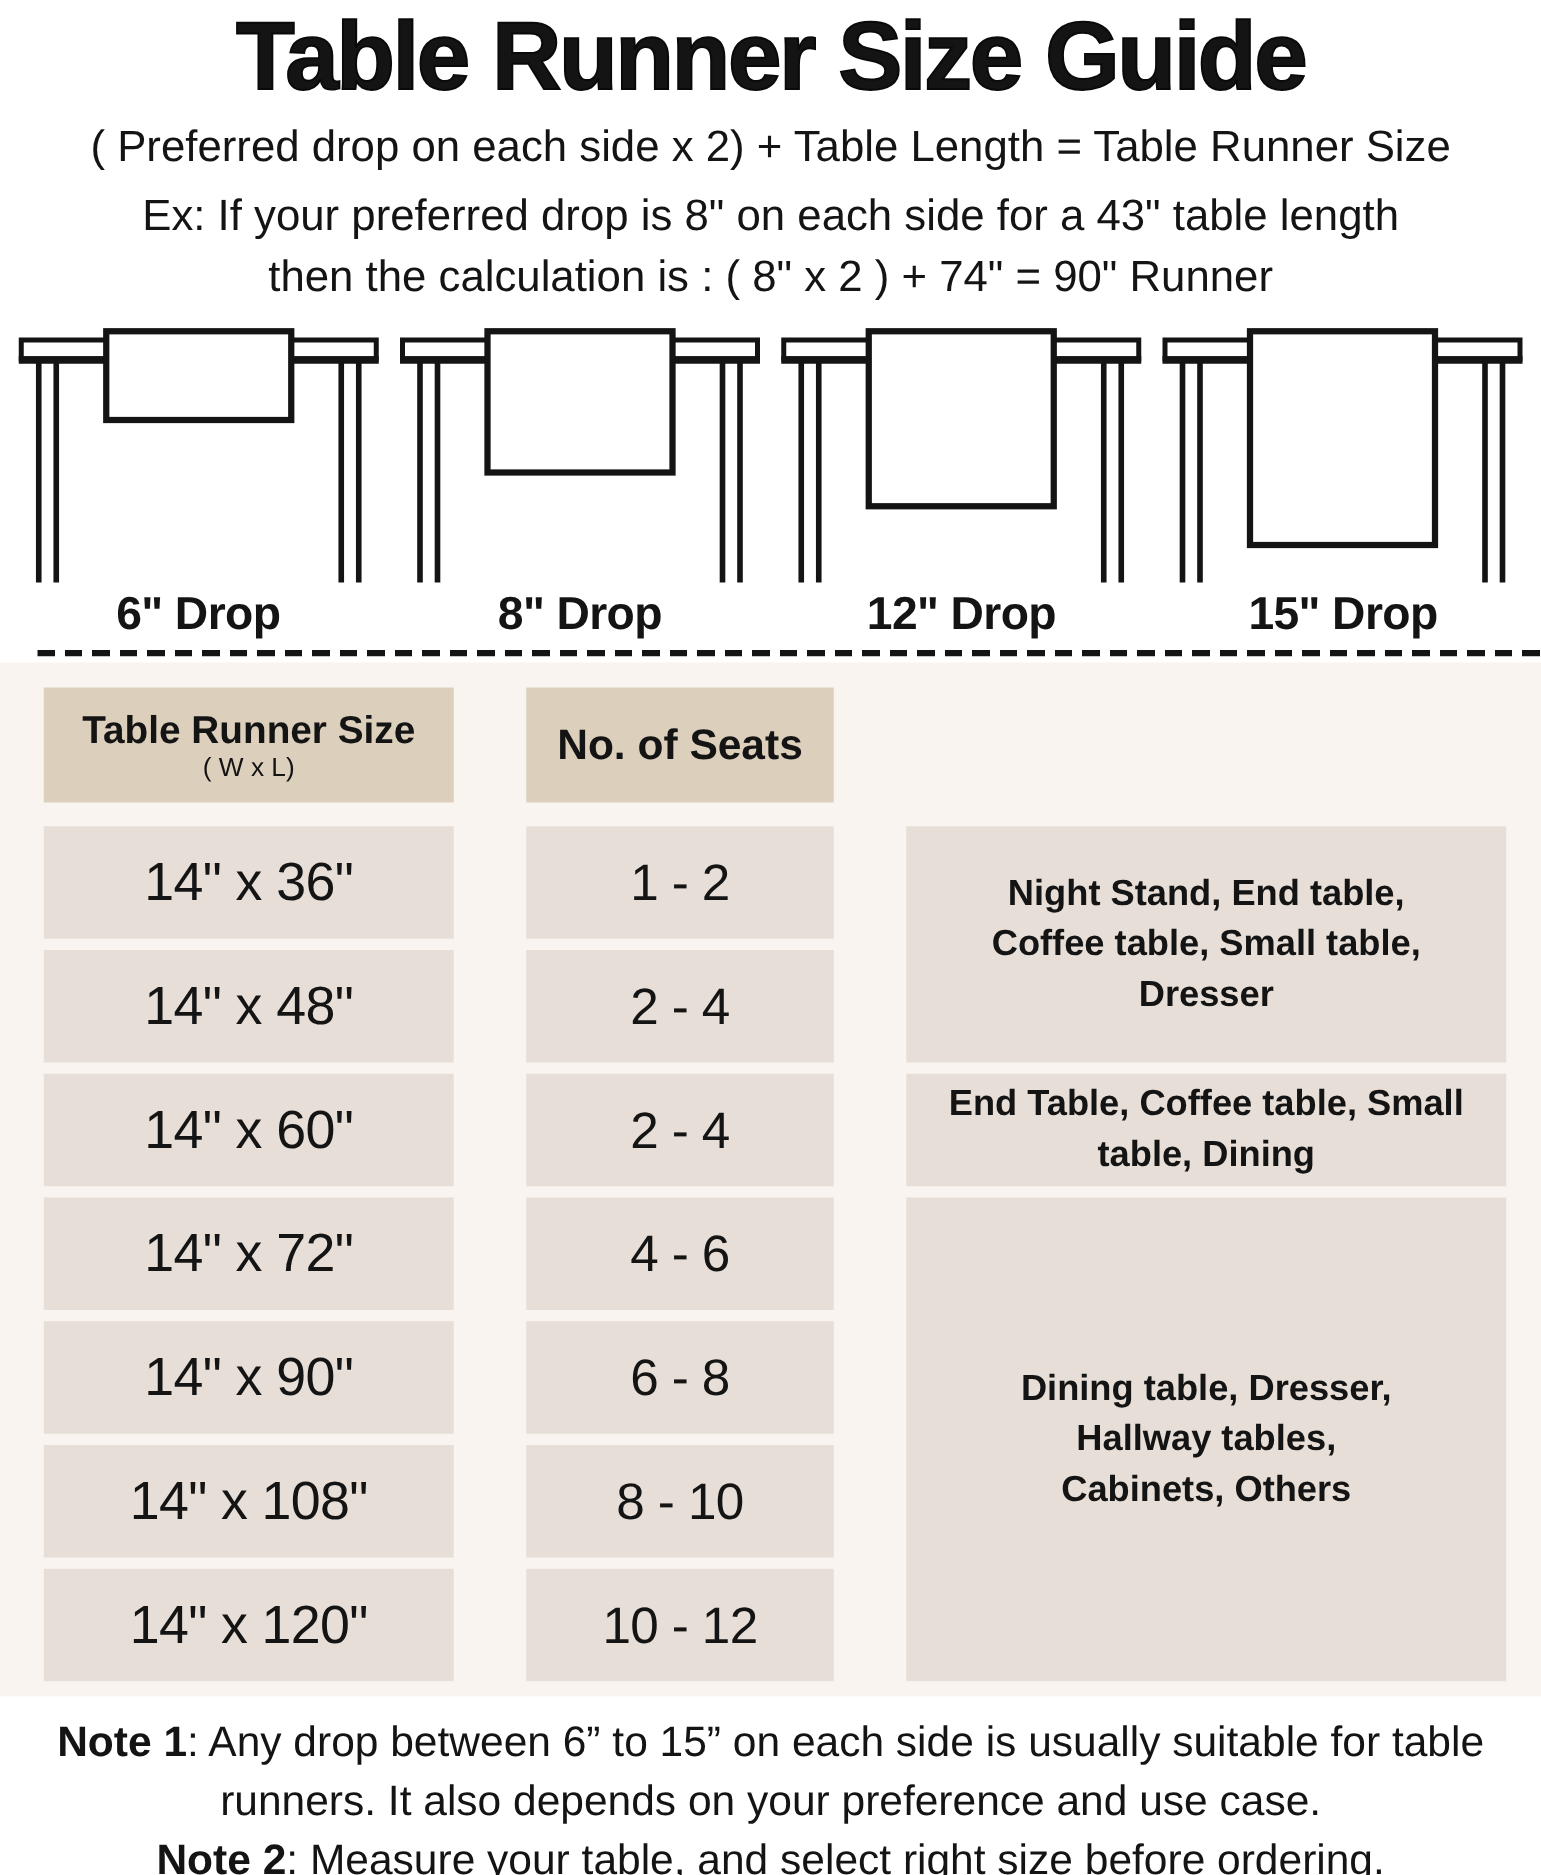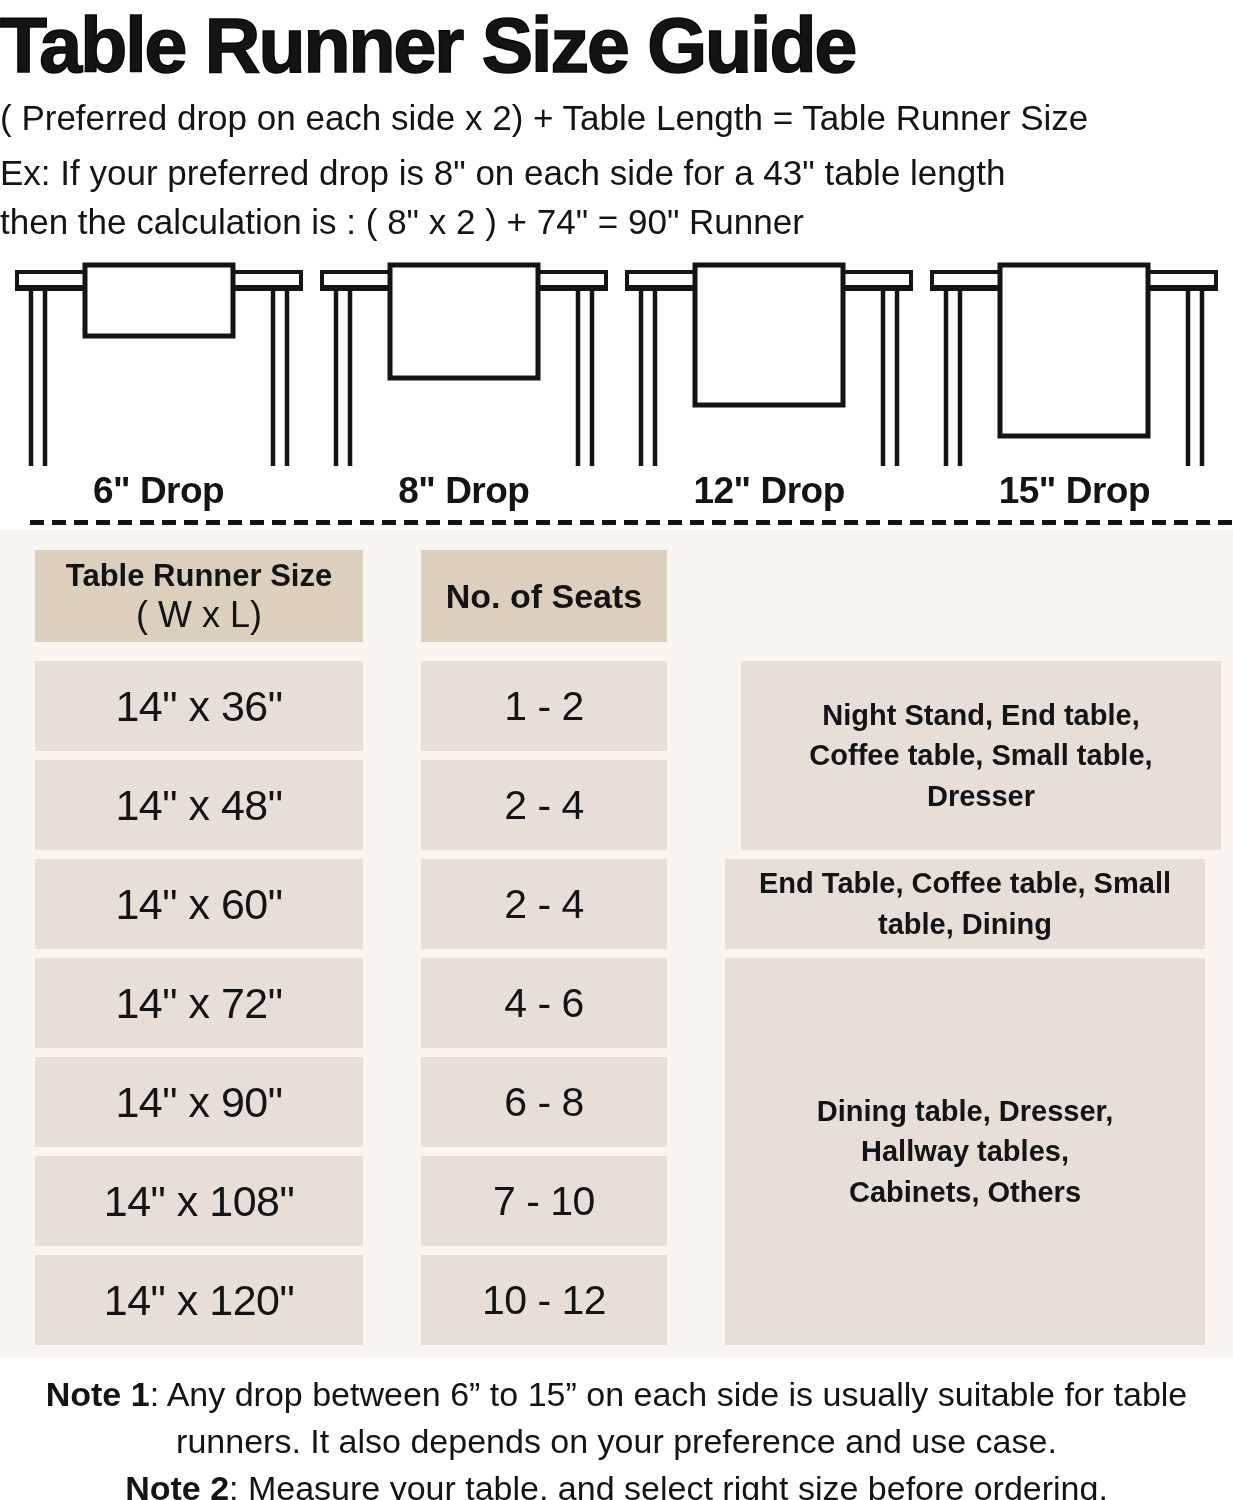--- a/index.html
+++ b/index.html
@@ -5,21 +5,21 @@
   html,body{margin:0;padding:0;background:#ffffff;}
   .page{
     position:relative;
     width:1233px;height:1500px;
     background:#ffffff;
     color:#141414;
     font-family:"Liberation Sans", sans-serif;
     overflow:hidden;
   }
   
-  .header{padding-top:2px;}
+  .header{text-align:center;padding-top:2px;}
   .title{
     margin:0 0 6px 0;
     font-size:77px;
     font-weight:800;
     letter-spacing:-2px;
     line-height:1.12;
     -webkit-text-stroke:1.6px #0a0a0a;
   }
   .formula{margin:0 0 8px 0;font-size:35px;line-height:1.35;}
   .example{margin:0;font-size:35px;line-height:1.38;}
@@ -40,29 +40,29 @@
     grid-template-columns:328px 246px 480px;
     grid-template-rows:102px repeat(7,90px);
     column-gap:58px;
     row-gap:9px;
     padding:20px 0 12px 35px;
   }
   .cell{display:flex;flex-direction:column;align-items:center;justify-content:center;text-align:center;}
   .th{background:#dccfbc;height:92px;align-self:start;width:100%;}
   .td{background:#e6ded7;width:100%;height:100%;}
   .th-main{font-size:31px;font-weight:bold;line-height:1.2;}
-  .th-sub{font-size:36px;line-height:1.15;}
+  .th-sub{font-size:21px;line-height:1.15;}
   .th-big{font-size:34px;font-weight:bold;}
   .size-val{font-size:43px;letter-spacing:-0.5px;}
   .seat-val{font-size:41px;letter-spacing:-0.5px;}
   .type-text{font-size:29px;font-weight:bold;line-height:1.4;}
   .c1{grid-column:1;} .c2{grid-column:2;} .c3{grid-column:3;}
   .r1{grid-row:1;} .r2{grid-row:2;} .r3{grid-row:3;} .r4{grid-row:4;}
   .r5{grid-row:5;} .r6{grid-row:6;} .r7{grid-row:7;} .r8{grid-row:8;}
-  .span2{grid-row:2 / span 2;margin-left:16px;}
+  .span2{grid-row:2 / span 2;}
   .span4{grid-row:5 / span 4;}
   .w370{max-width:372px;} .w440{max-width:444px;} .w330{max-width:334px;}
   
   .notes{margin:14px auto 0 auto;max-width:1160px;text-align:center;font-size:34px;line-height:1.38;}
   .note{margin:0;}
   .stroke-line{stroke:#141414;}
 </style>
 </head>
 <body>
 
@@ -174,21 +174,21 @@
     <div class="cell td c2 r4">
         <div class="seat-val">2 - 4</div>
       </div>
     <div class="cell td c2 r5">
         <div class="seat-val">4 - 6</div>
       </div>
     <div class="cell td c2 r6">
         <div class="seat-val">6 - 8</div>
       </div>
     <div class="cell td c2 r7">
-        <div class="seat-val">7 - 10</div>
+        <div class="seat-val">8 - 10</div>
       </div>
     <div class="cell td c2 r8">
         <div class="seat-val">10 - 12</div>
       </div>
 
     <div class="cell td c3 span2">
       <div class="type-text w370">Night Stand, End table, Coffee table, Small table, Dresser</div>
     </div>
     <div class="cell td c3 r4">
       <div class="type-text w440">End Table, Coffee table, Small table, Dining</div>

